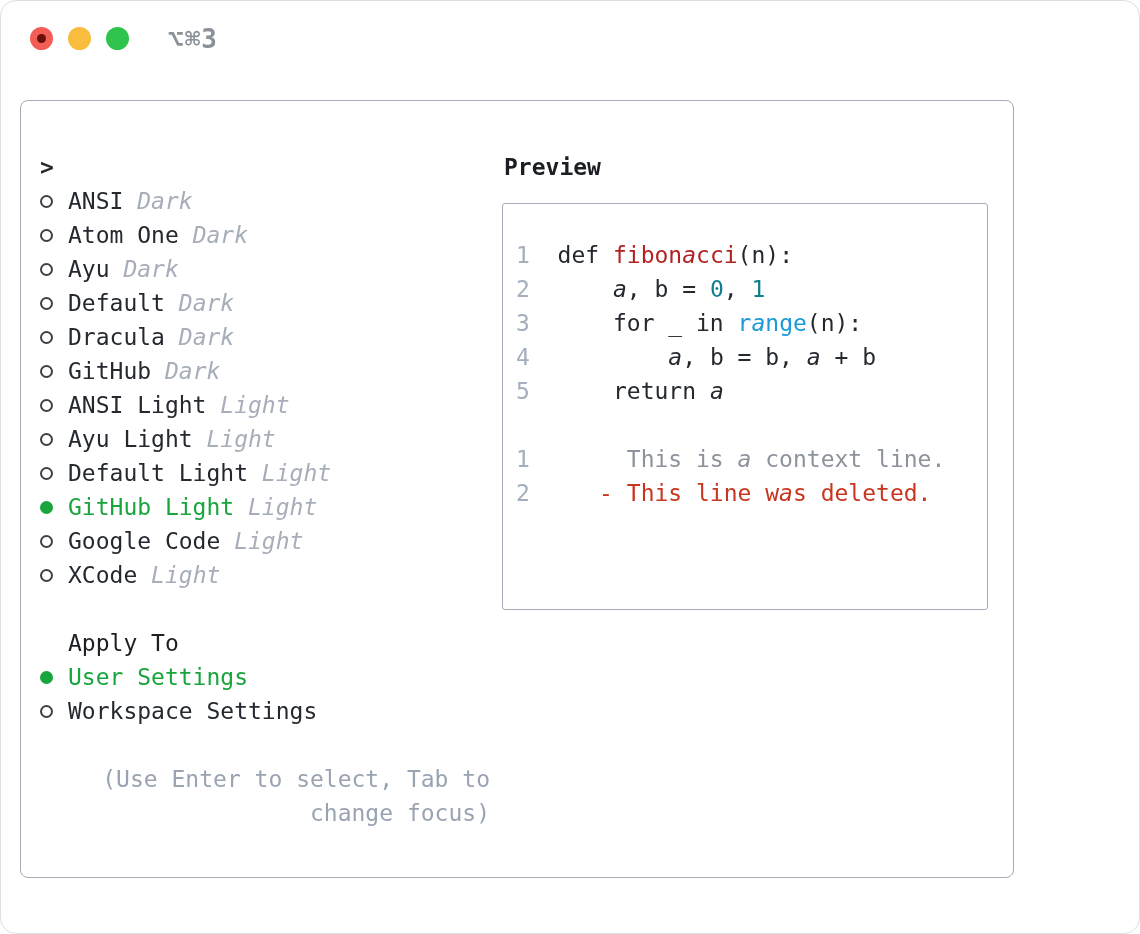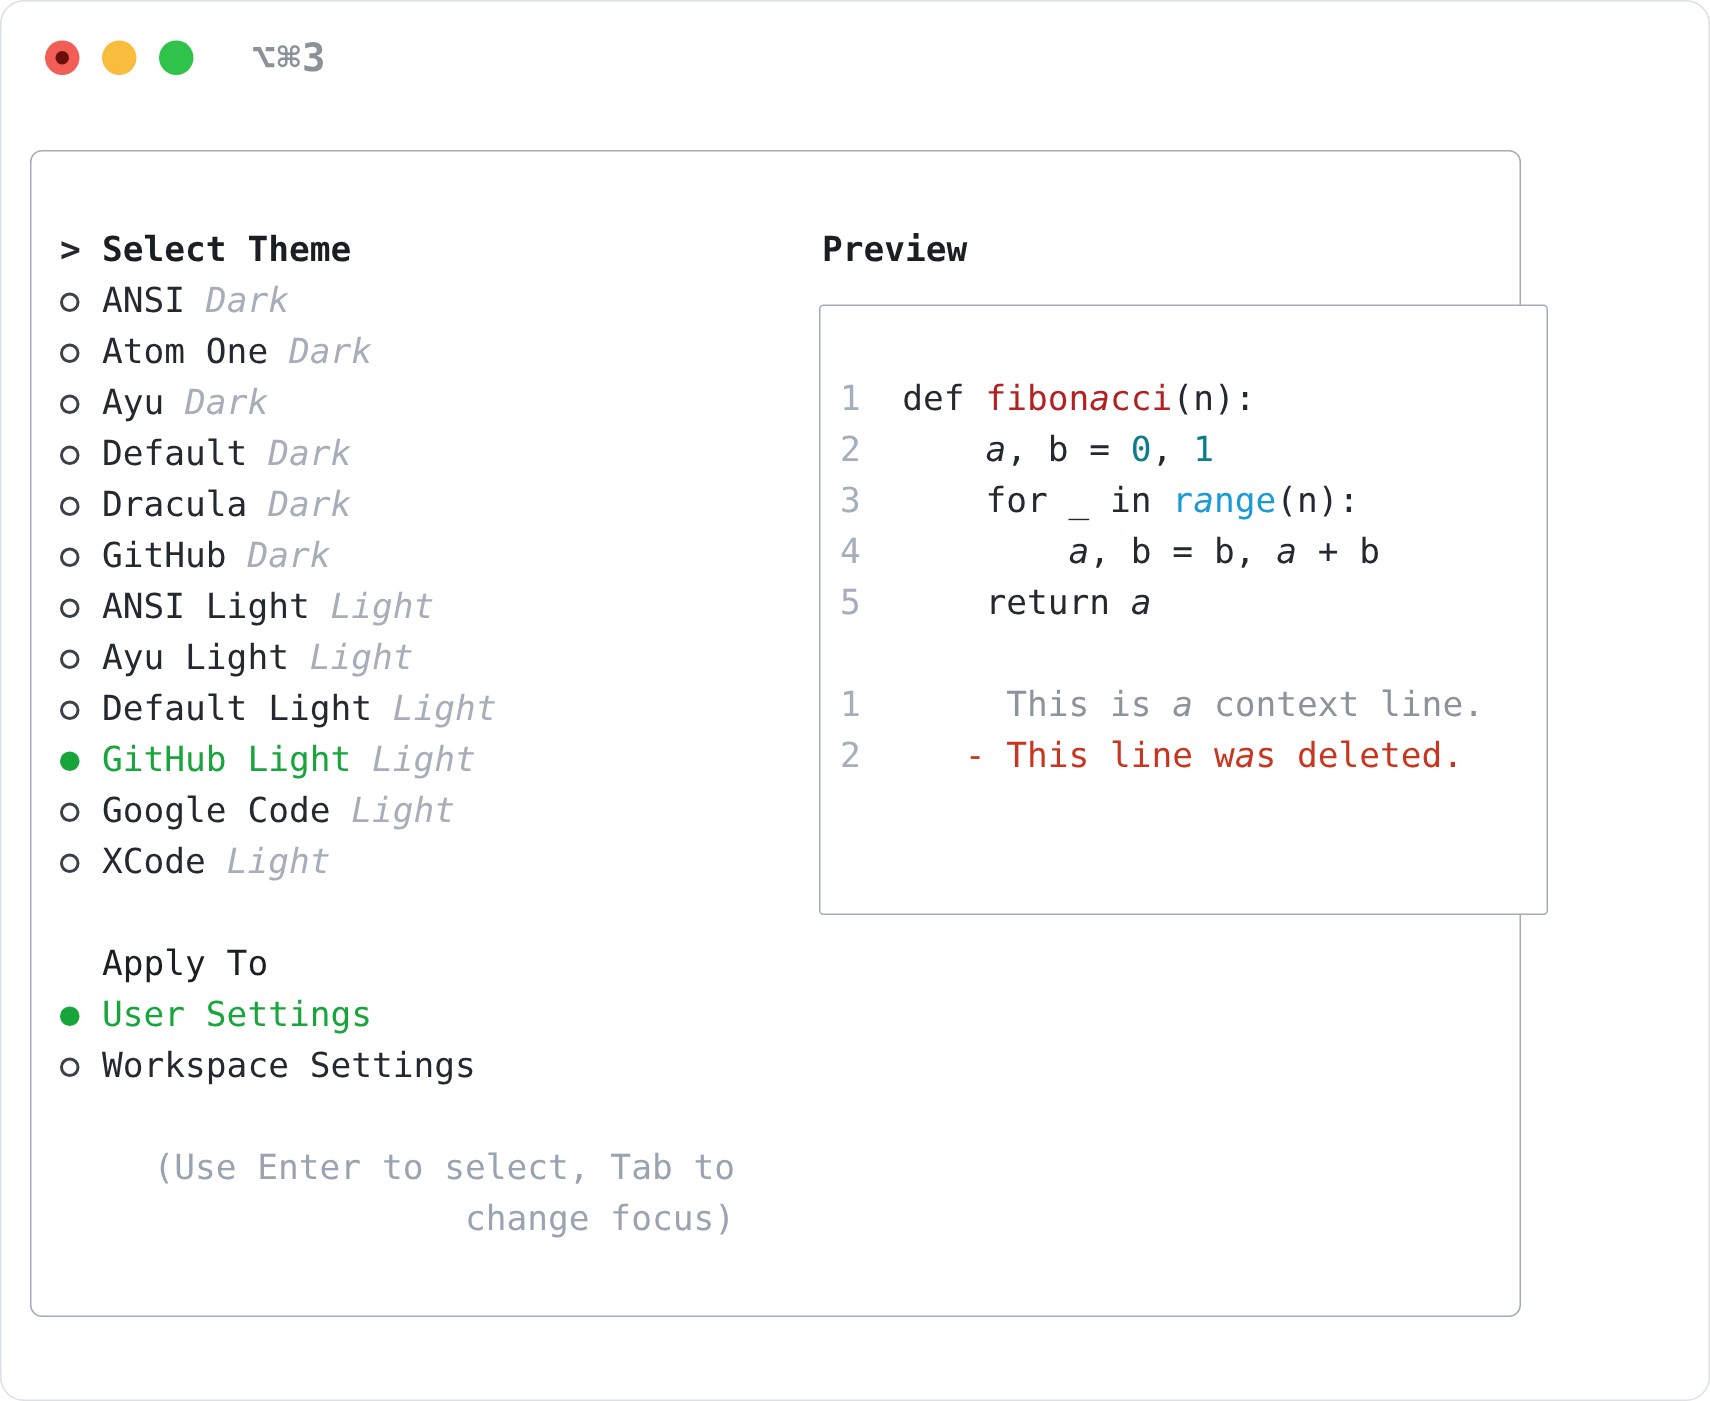--- a/index.html
+++ b/index.html
@@ -62,28 +62,28 @@
   .row.selected .row-label { color: var(--accent-green); }
   .row-tag { font-size: 23px; color: var(--text-muted); font-style: italic; }
   .header-label { font-size: 23px; font-weight: bold; color: #1b1e23; }
   .subheader-label { font-size: 23px; color: #1b1e23; }
 
   .spacer { height: 34px; }
 
   .hint { font-size: 23px; color: var(--text-hint); line-height: 34px; white-space: pre; text-align: right; }
 
   
-  .preview-col { position: absolute; left: 481px; top: 49px; margin-left: 44px; }
+  .preview-col { position: absolute; left: 481px; top: 49px; }
   .preview-header { height: 34px; display: flex; align-items: center; margin-left: 2px; }
 
   .preview-box {
     margin-top: 19px;
     width: 486px; height: 407px;
     border: 1.5px solid var(--border-gray); border-radius: 3px;
-    padding: 45px 0 0 13px;
+    padding: 34px 0 0 13px;
     overflow: hidden;
     background: #ffffff;
   }
   .pv-line { height: 34px; line-height: 34px; white-space: pre; font-size: 23px; }
   .pv-line .ln  { color: var(--line-number); }
   .pv-line i { font-style: italic; }
   .tk-fg   { color: var(--text-dark); }
   .tk-fn   { color: var(--syntax-red); }
   .tk-num  { color: var(--syntax-teal); }
   .tk-call { color: var(--syntax-blue); }
@@ -105,21 +105,20 @@
     <div class="win-title">⌥⌘3</div>
   </div>
 
   <div class="panel">
 
     <div class="left-col">
       <div class="row">
         <span class="marker-col">
           <span class="prompt-glyph">&gt;</span>
         </span>
-        <span class="header-label">Select Theme</span>
       </div>
 
       <div id="theme-list">
           <div class="row">
     <span class="marker-col"><span class="radio"></span></span>
     <span class="row-label">ANSI</span>
     <span class="row-tag">&nbsp;Dark</span>
   </div>
           <div class="row">
     <span class="marker-col"><span class="radio"></span></span>

